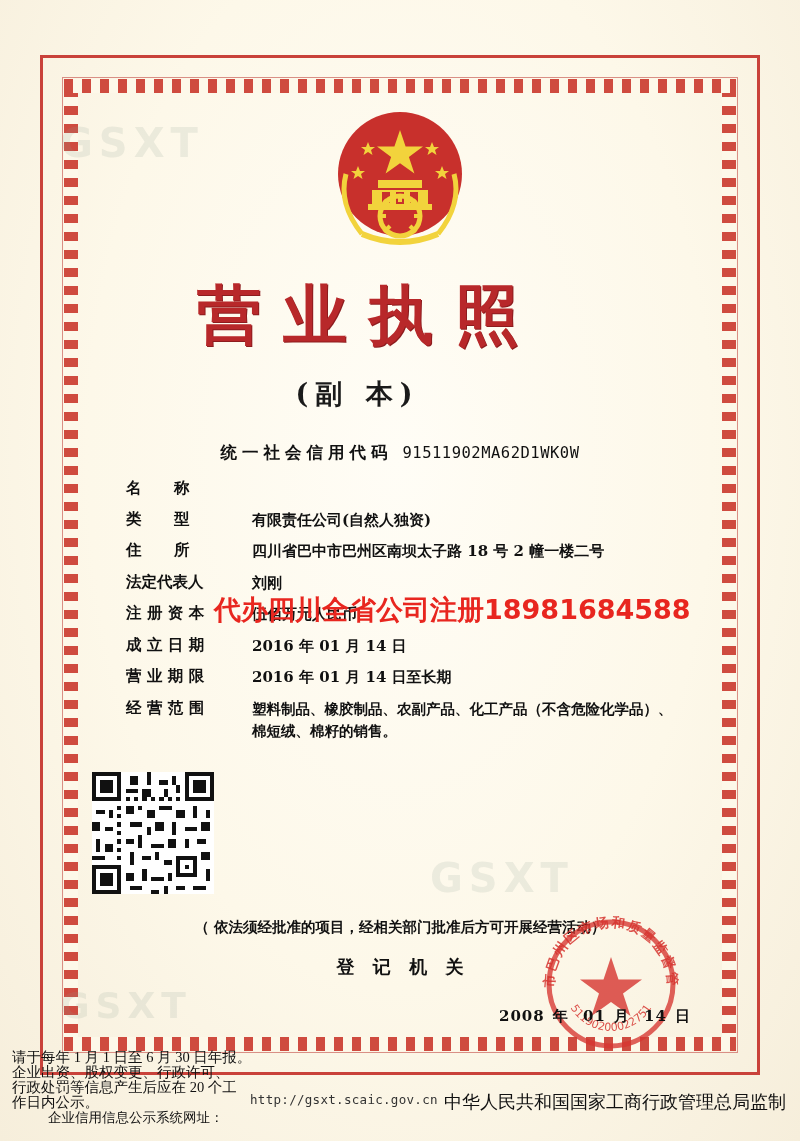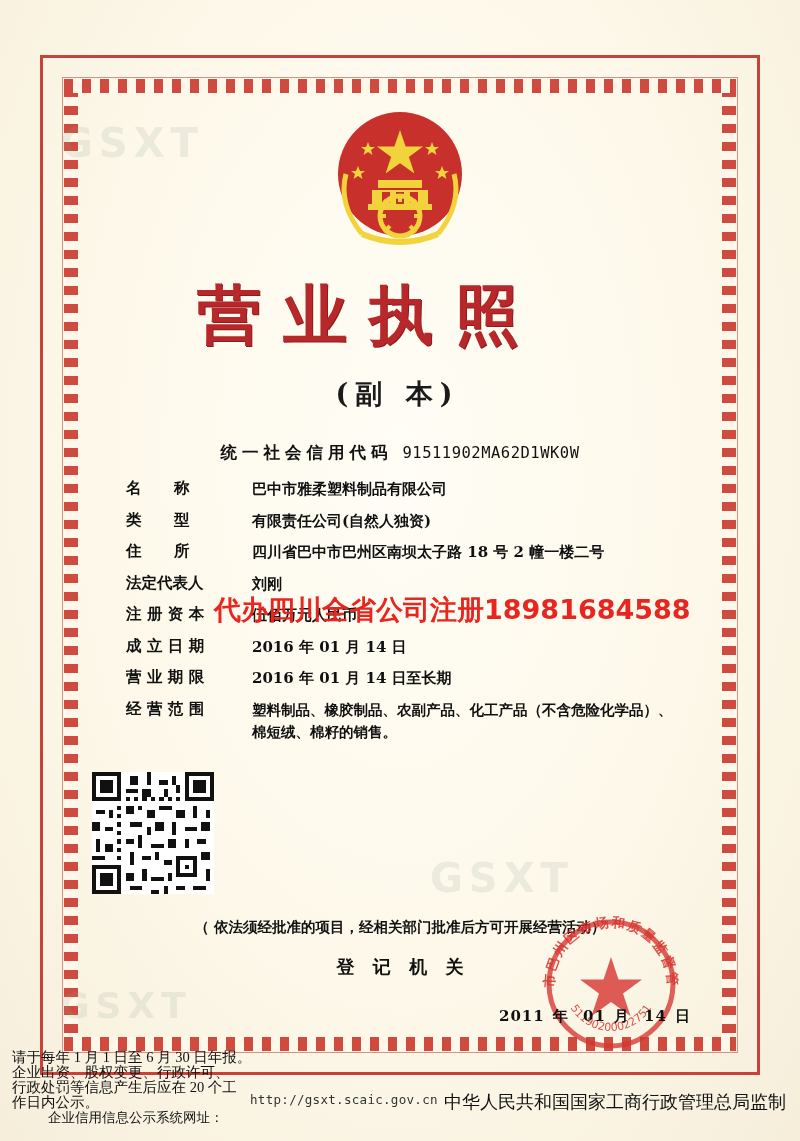--- a/index.html
+++ b/index.html
@@ -87,21 +87,20 @@
     top: 376px;
     left: 0;
     width: 708px;
     text-align: center;
     font-family: "DejaVu Serif", serif;
     font-weight: bold;
     font-size: 27px;
     letter-spacing: 7px;
     text-indent: 7px;
     color: #1a1a1a;
-    margin-left: 40px;
   }
 
   #credit-code-line {
     position: absolute;
     top: 430px;
     left: 0;
     width: 800px;
     text-align: center;
     font-family: "DejaVu Serif", serif;
     font-size: 16.5px;
@@ -327,21 +326,20 @@
   <div id="sub-title">(副 本)</div>
 
   <div id="credit-code-line">
     <span class="label">统一社会信用代码</span><span class="value">91511902MA62D1WK0W</span>
   </div>
 
   <div id="fields">
 
     <div class="field-row">
       <div class="field-label">名      称</div>
-      <div class="field-value">巴中市雅柔塑料制品有限公司</div>
     </div>
 
     <div class="field-row">
       <div class="field-label">类      型</div>
       <div class="field-value">有限责任公司(自然人独资)</div>
     </div>
 
     <div class="field-row">
       <div class="field-label">住      所</div>
       <div class="field-value">四川省巴中市巴州区南坝太子路 18 号 2 幢一楼二号</div>
@@ -488,21 +486,21 @@
       <text font-family="DejaVu Serif, serif" font-size="13.5" fill="#d6342f" opacity="0.85" font-weight="bold" letter-spacing="2">
         <textPath href="#sealTopArc" startOffset="50%" text-anchor="middle">巴中市巴州区市场和质量监督管理局</textPath>
       </text>
       <text font-family="DejaVu Sans, sans-serif" font-size="11" fill="#d6342f" opacity="0.85">
         <textPath href="#sealBotArc" startOffset="50%" text-anchor="middle">51190200022751</textPath>
       </text>
     </svg>
   </div>
 
   <div id="issue-date">
-    <span>2011</span><span>年</span>
+    <span>2008</span><span>年</span>
     <span>01</span><span>月</span>
     <span>14</span><span>日</span>
   </div>
 
   <div id="annual-notice" style="white-space: pre-line;">请于每年 1 月 1 日至 6 月 30 日年报。
 企业出资、股权变更、行政许可、
 行政处罚等信息产生后应在 20 个工
 作日内公示。</div>
   <div id="public-system-url">企业信用信息公示系统网址：</div>
   <div id="gsxt-url">http://gsxt.scaic.gov.cn</div>

